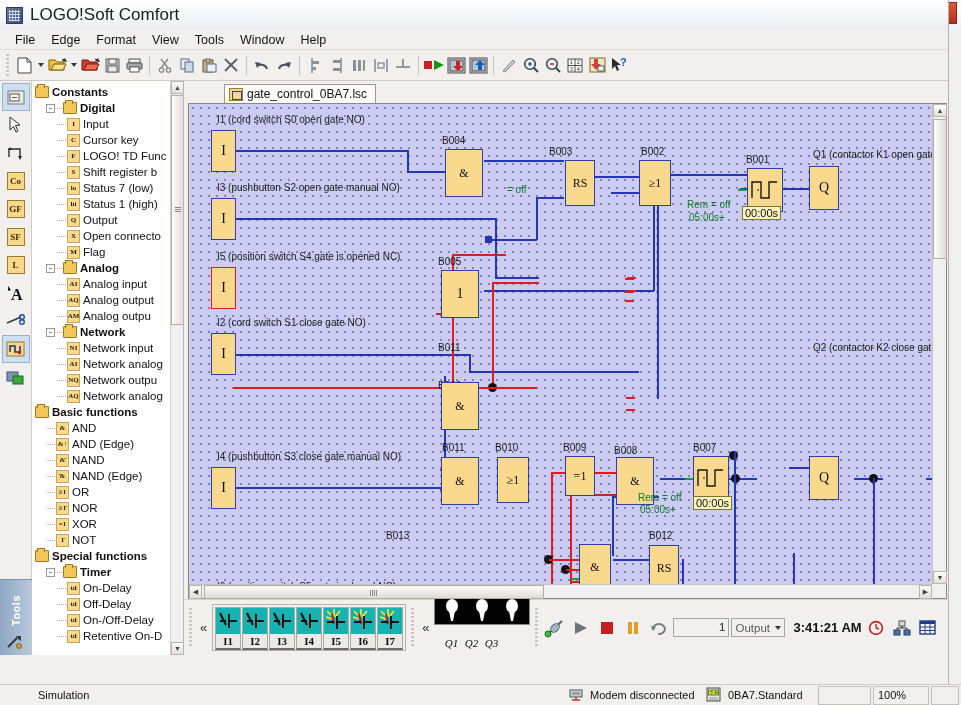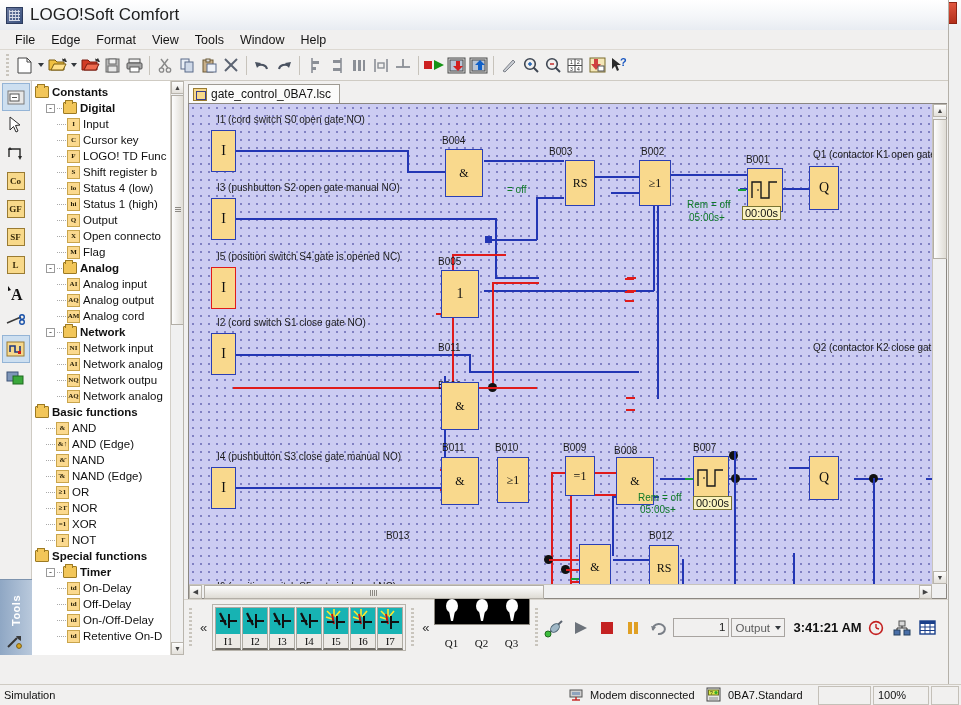--- a/index.html
+++ b/index.html
@@ -165,21 +165,21 @@
   #tree-thumb .grip3 { position:absolute; left:3px; top:50%; margin-top:-3px; width:6px;height:6px;
     background:repeating-linear-gradient(180deg,#8d8a84 0 1px,transparent 1px 2px); }
 
   
   #editor { flex:1; display:flex; flex-direction:column; background:#f1f0ef; }
   #tabstrip { height:22px; padding-left:4px; display:flex; align-items:flex-end;
     background:#f1f0ef; }
   #doc-tab {
     height:19px; display:flex; align-items:center; gap:4px;
     padding:0 8px 0 4px; background:#fbfbfa;
-    border:1px solid #9e9a92; border-bottom:none; font-size:12px; color:#111;
+    border:1px solid #9e9a92; border-bottom:none; font-size:12px; color:#111;margin-left:36px;
   }
   #doc-tab-icon { width:14px;height:13px; background:#f8d98a; border:1px solid #9a7b32;
     position:relative; }
   #doc-tab-icon:after{content:"";position:absolute;left:2px;top:2px;width:8px;height:7px;
     border:1px solid #3a3f8a; }
 
   #canvas-wrap { flex:1; margin:0 1px 0 4px; position:relative;
     border:1px solid #8b8781; background:#fff; }
   #canvas {
     position:absolute; left:0; top:0; right:14px; bottom:14px;
@@ -231,47 +231,47 @@
     height:56px; background:#f1f0ef; border-top:1px solid #d8d4cc;
     display:flex; align-items:center; padding-left:2px; gap:2px;
   }
   .simgrip { width:3px;height:40px;
     background:repeating-linear-gradient(180deg,#c9c5bd 0 2px,transparent 2px 4px);
     margin:0 3px; flex:none; }
   .chev { font-size:13px; color:#333; padding:0 3px; }
   .inputs { display:flex; align-items:flex-end; gap:1px;
     background:#f1f0ef; padding:2px 2px 0 2px; border:1px solid #b7b3ab; }
   .inbtn { width:26px; display:flex; flex-direction:column; align-items:center;
-    background:#eceae6; border:1px solid #adaaa2; border-bottom:2px solid #6e6b65; }
+    background:#eceae6; border:1px solid #adaaa2; border-bottom:2px solid #6e6b65;font-weight:bold; }
   .inicon { width:24px;height:26px; background:#17b3b3; position:relative; overflow:hidden; }
   .inlbl { font-size:11px; color:#111; line-height:14px; font-family:"Liberation Serif",serif;}
   .outs { background:#000; display:flex; gap:10px; padding:3px 7px 2px 7px;
     border:1px solid #8c8880; }
   .lamp { width:20px; height:24px; position:relative; }
-  .outlbls { display:flex; gap:10px; padding:12px 7px; }
+  .outlbls { display:flex; padding:12px 7px;font-style:italic; }
   .outlbl { width:20px; text-align:center; font-size:11px; color:#111;
     font-family:"Liberation Serif",serif; }
   .simbtn { width:24px;height:24px; display:flex;align-items:center;justify-content:center;
     cursor:default; }
   #cyc-input { width:56px; height:19px; border:1px solid #a8a4a0; background:#f1f0ef;
     text-align:right; padding-right:3px; font-size:11.5px; color:#222; line-height:17px; }
   #cyc-sel { width:54px; height:19px; border:1px solid #a8a4a0; background:#f1f0ef;
     font-size:11.5px; color:#5c5c5c; display:flex; align-items:center;
     justify-content:space-between; padding:0 3px; }
   #sim-time { font-size:13px; font-weight:bold; color:#101010; margin-left:6px; }
 
   
   #statusbar {
     position:absolute; left:0; bottom:0; width:961px; height:21px;
     background:#f1f0ef; border-top:1px solid #cfcbc3;
     display:flex; align-items:center; font-size:11px; color:#111;
   }
   .sfield { height:19px; border:1px solid #c4c0b8; display:flex; align-items:center;
     padding:0 4px; margin-right:2px; background:#f1f0ef; }
-  #sf-main { flex:1; border:none; }
+  #sf-main { flex:1; border:none;margin-left:34px; }
 </style>
 </head>
 <body>
 
 <div id="bg-window">
   <div class="bg-blur-block bg-pink"></div>
   <div class="bg-blur-block bg-gray1"></div>
   <div class="bg-blur-block bg-gray2"></div>
   <div class="bg-blur-block bg-gray3"></div>
 </div>
@@ -605,21 +605,21 @@
           <div class="tnode">
             <span class="tindent" style="width: 22px;"></span>
             <span class="dots"></span>
             <span class="ficon">S</span>
             <span>Shift register b</span>
           </div>
           <div class="tnode">
             <span class="tindent" style="width: 22px;"></span>
             <span class="dots"></span>
             <span class="ficon">lo</span>
-            <span>Status 4 (low)</span>
+            <span>Status 7 (low)</span>
           </div>
           <div class="tnode">
             <span class="tindent" style="width: 22px;"></span>
             <span class="dots"></span>
             <span class="ficon">hi</span>
             <span>Status 1 (high)</span>
           </div>
           <div class="tnode">
             <span class="tindent" style="width: 22px;"></span>
             <span class="dots"></span>
@@ -654,21 +654,21 @@
           <div class="tnode">
             <span class="tindent" style="width: 22px;"></span>
             <span class="dots"></span>
             <span class="ficon">AQ</span>
             <span>Analog output</span>
           </div>
           <div class="tnode">
             <span class="tindent" style="width: 22px;"></span>
             <span class="dots"></span>
             <span class="ficon">AM</span>
-            <span>Analog cord</span>
+            <span>Analog outpu</span>
           </div>
           <div class="tnode">
             <span class="tindent" style="width: 11px;"></span>
             <span class="exp">-</span>
             <span class="dots" style="width: 6px;"></span>
             <span class="folder"></span>
             <span class="tbold">Network</span>
           </div>
           <div class="tnode">
             <span class="tindent" style="width: 22px;"></span>

